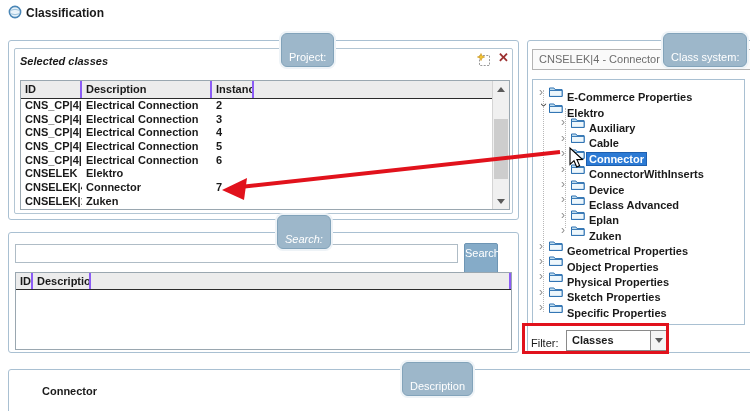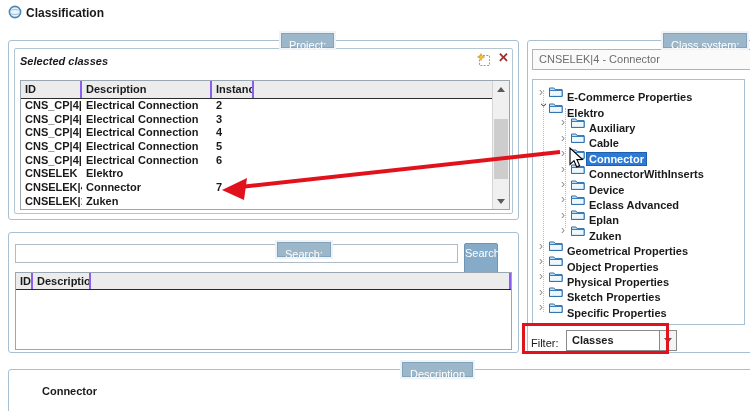--- a/index.html
+++ b/index.html
@@ -6,22 +6,22 @@
   html,body { margin:0; padding:0; }
   body {
     position:relative; width:750px; height:411px; overflow:hidden;
     background:#ffffff; font-family:"Liberation Sans", sans-serif;
     font-size:11px; color:#1a1a1a;
   }
   .panel { position:absolute; border:1px solid #a9c0d2; border-radius:3px; background:#fff; }
   .badge {
     position:absolute; z-index:6; background:#9db7ca; color:#fff;
     border:1px solid #82a3ba; box-shadow:0 0 0 2px #eef3f7;
-    height:15px; line-height:14px; padding:4px 7px; font-size:11px;
-    border-radius:0; text-align:left; white-space:nowrap;
+    height:15px; line-height:14px; padding:16px 7px; font-size:11px;
+    border-radius:6px; text-align:left; white-space:nowrap;
   }
   
   .app-title { position:absolute; left:26px; top:6px; font-size:12px; font-weight:600; }
   .app-icon { position:absolute; left:8px; top:5px; width:14px; height:14px; }
 
   
   .inner-panel { position:absolute; left:14px; top:48px; width:499px; height:166px;
                  border:1px solid #b3c6d4; border-radius:2px; background:#fff; }
   .sc-title { position:absolute; left:20px; top:55px; font-weight:600;font-style:italic; }
   .tool-icon { position:absolute; width:14px; height:14px; cursor:pointer; }
@@ -65,21 +65,21 @@
   .exp { display:inline-block; width:10px; color:#8f8f8f; font-size:12px; line-height:10px; transform-origin:45% 55%; }
   .exp::before { content:"›"; }
   .tree-item.expanded .exp { transform:rotate(90deg); color:#4a4a4a; }
   .folder { display:inline-block; width:16px; height:11px; }
   .tlabel { font-weight:600; padding:0 2px;margin-top:11px; }
   .tree-item.selected .tlabel { background:#2c7ad4; color:#fff; outline:1px solid #1d5fae; }
   .guide { position:absolute; border-left:1px dotted #b8b8b8; width:0; }
 
   
   .filter-label { position:absolute; left:531px; top:337px; font-weight:400; }
-  .combo { position:absolute; left:566px; top:330px; width:111px; height:21px;
+  .combo { position:absolute; left:566px; top:330px; width:102px; height:21px;
            border:1px solid #8a8a8a; background:#fff; display:flex; }
   .combo-text { flex:1; padding:3px 5px; font-weight:600; white-space:nowrap; }
   .combo-btn { width:17px; border-left:1px solid #8a8a8a; background:#f4f4f4;
                display:flex; align-items:center; justify-content:center; }
 
   .desc-text { position:absolute; left:42px; top:385px; font-weight:600; }
 
   
   .red-rect { position:absolute; left:522px; top:323px; width:147px; height:31px;
               border:3px solid #e1121c; z-index:20; pointer-events:none; }
@@ -169,21 +169,21 @@
         <span class="tri-up"></span>
       </div>
     <div class="thumb" style="top:38px;height:60px;"></div>
     <div class="sbtn" style="bottom:0;">
         <span class="tri-down"></span>
       </div>
   </div>
 </div>
 
 <div class="panel" style="left:8px;top:232px;width:511px;height:121px;"></div>
-<div class="badge" style="left:277px;top:242px;">Search:</div>
+<div class="badge" style="left:277px;top:215px;font-style:italic;">Search:</div>
 <input class="search-input" type="text" value="" style="">
 <div class="search-btn">Search</div>
 
 <div class="grid" style="left:15px;top:272px;width:497px;height:78px;">
   <div class="grid-head" style="height:17px;">
     <span class="cell s-id">ID</span>
     <span class="cell s-desc">Description</span>
     <span class="cell fill"></span>
   </div>
   <div>

